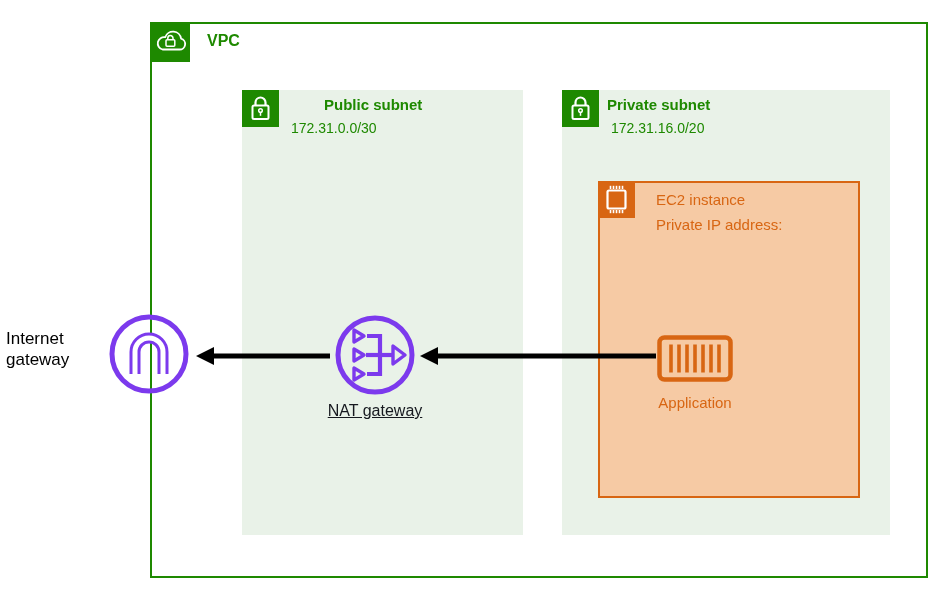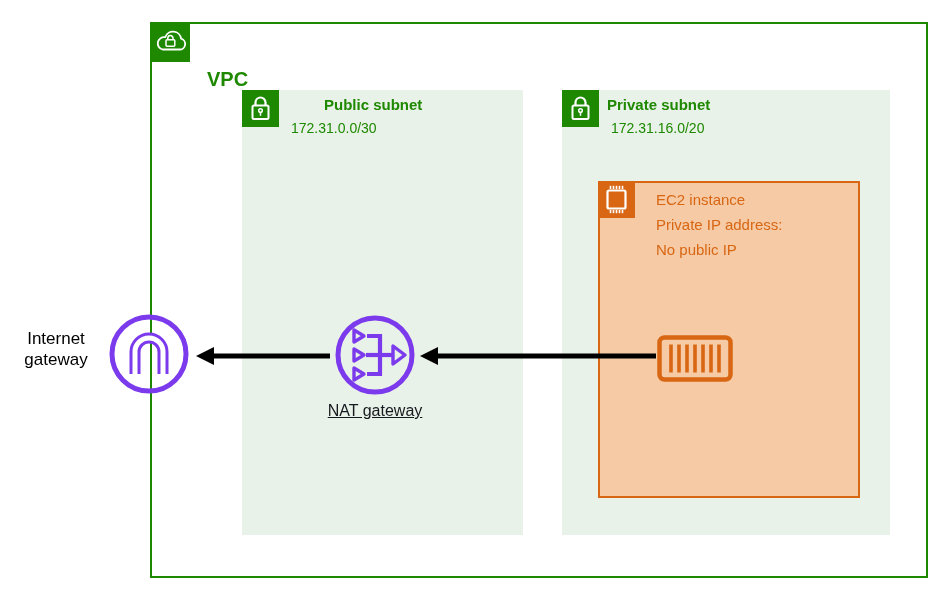--- a/index.html
+++ b/index.html
@@ -2,21 +2,21 @@
 <html><head>
 <meta charset="utf-8">
 <style>
   html,body{margin:0;padding:0;background:#ffffff;}
   body{font-family:"Liberation Sans", sans-serif;}
   .canvas{position:relative;width:948px;height:601px;background:#ffffff;overflow:hidden;}
 
   
   .vpc-box{position:absolute;left:150px;top:22px;width:778px;height:556px;border:2px solid #1E8900;box-sizing:border-box;background:transparent;}
   .vpc-icon{position:absolute;left:150px;top:22px;width:40px;height:40px;background:#1E8900;}
-  .vpc-label{position:absolute;left:207px;top:32px;font-size:20px;font-weight:bold;color:#1E8900;margin-top:36px;}
+  .vpc-label{position:absolute;left:207px;top:32px;font-size:16px;font-weight:bold;color:#1E8900;}
 
   
   .subnet{position:absolute;top:90px;height:445px;background:#E9F2E8;}
   .subnet.public{left:242px;width:281px;}
   .subnet.private{left:562px;width:328px;}
   .subnet-icon{position:absolute;width:37px;height:37px;background:#1E8900;}
   .subnet-icon.public{left:242px;top:90px;}
   .subnet-icon.private{left:562px;top:90px;}
   .subnet-title{position:absolute;font-size:15px;font-weight:600;color:#1E8900;}
   .subnet-cidr{position:absolute;font-size:14px;color:#1E8900;}
@@ -31,21 +31,21 @@
   .ec2-text{position:absolute;left:656px;top:187px;font-size:15px;line-height:25px;color:#D86613;}
 
   
   .container-icon{position:absolute;left:657px;top:335px;width:76px;height:47px;}
   .container-label{position:absolute;left:615px;top:393px;width:160px;text-align:center;font-size:15px;line-height:20px;color:#D86613;}
 
   
   .nat-icon{position:absolute;left:333px;top:313px;width:84px;height:84px;}
   .nat-label{position:absolute;left:305px;top:402px;width:140px;text-align:center;font-size:16px;color:#16191F;text-decoration:underline;}
   .igw-icon{position:absolute;left:107px;top:312px;width:84px;height:84px;}
-  .igw-label{position:absolute;left:6px;top:328px;width:100px;text-align:center;font-size:17px;line-height:21px;color:#000000;}
+  .igw-label{position:absolute;left:6px;top:328px;width:100px;font-size:17px;line-height:21px;color:#000000;}
 
   .arrows{position:absolute;left:0;top:0;width:948px;height:601px;pointer-events:none;}
   svg{display:block;}
 </style>
 </head>
 <body>
 
 <div class="canvas">
 
   <div class="vpc-box"></div>
@@ -110,38 +110,38 @@
           <line x1="15.5" y1="29" x2="15.5" y2="32.2"></line>
           <line x1="18.5" y1="29" x2="18.5" y2="32.2"></line>
           <line x1="21.5" y1="29" x2="21.5" y2="32.2"></line>
           <line x1="24.5" y1="29" x2="24.5" y2="32.2"></line>
       </g>
     </svg>
   </div>
   <div class="ec2-text">
     <div>EC2 instance</div>
     <div>Private IP address:</div>
-    <div>No public IP</div>
   </div>
 
   <div class="container-icon">
     <svg viewBox="0 0 76 47" width="76" height="47">
       <rect x="2.5" y="2.5" width="71" height="42" rx="5" fill="none" stroke="#D86613" stroke-width="4.5"></rect>
       <g stroke="#D86613" stroke-width="3.6">
         <line x1="14" y1="9.5" x2="14" y2="37.5"></line>
           <line x1="22" y1="9.5" x2="22" y2="37.5"></line>
           <line x1="30" y1="9.5" x2="30" y2="37.5"></line>
           <line x1="38" y1="9.5" x2="38" y2="37.5"></line>
           <line x1="46" y1="9.5" x2="46" y2="37.5"></line>
           <line x1="54" y1="9.5" x2="54" y2="37.5"></line>
           <line x1="62" y1="9.5" x2="62" y2="37.5"></line>
       </g>
     </svg>
   </div>
   <div class="container-label">
+    <div>Application</div>
   </div>
 
   <div class="nat-icon">
     <svg viewBox="0 0 84 84" width="84" height="84">
       <circle cx="42" cy="42" r="37" fill="none" stroke="#7C3AED" stroke-width="5"></circle>
       <g fill="none" stroke="#7C3AED" stroke-width="3.4" stroke-linejoin="round">
         <path d="M21 17 v12 l10 -6 z"></path>
         <path d="M21 36 v12 l10 -6 z"></path>
         <path d="M21 55 v12 l10 -6 z"></path>
         <path d="M60 33 v18 l12 -9 z"></path>

